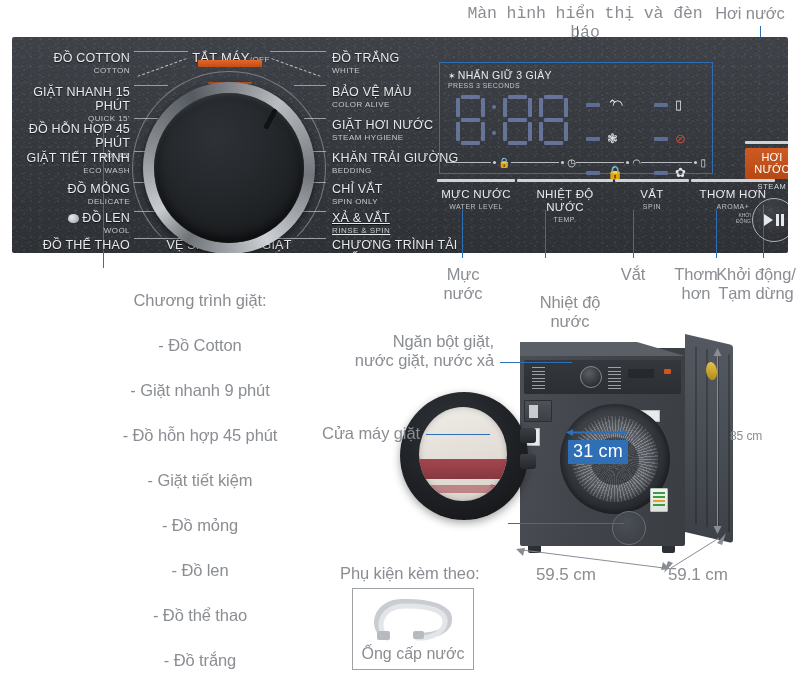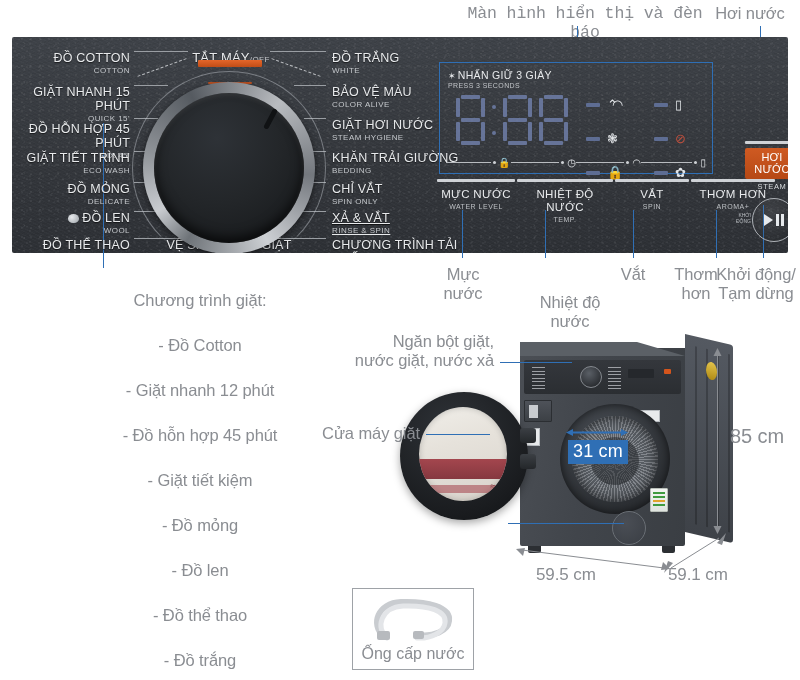--- a/index.html
+++ b/index.html
@@ -601,21 +601,21 @@
 nước</div>
   <div class="anno c" style="left:602px; top:265px; width:62px;">Vắt</div>
   <div class="anno c" style="left:665px; top:265px; width:62px;">Thơm
 hơn</div>
   <div class="anno c" style="left:710px; top:265px; width:92px;">Khởi động/
 Tạm dừng</div>
 
   <div class="anno c" style="left:45px; top:266px; width:310px; line-height:22.5px;">
     <div>Chương trình giặt:</div>
     <div>- Đồ Cotton</div>
-    <div>- Giặt nhanh 12 phút</div>
+    <div>- Giặt nhanh 9 phút</div>
     <div>- Đồ hỗn hợp 45 phút</div>
     <div>- Giặt tiết kiệm</div>
     <div>- Đồ mỏng</div>
     <div>- Đồ len</div>
     <div>- Đồ thể thao</div>
     <div>- Đồ trắng</div>
     
     
     
     
@@ -707,36 +707,37 @@
     <polygon points="0,4.5 7,1 7,8" fill="#2f6fb5"></polygon>
     <polygon points="62,4.5 55,1 55,8" fill="#2f6fb5"></polygon>
   </svg>
   <div id="cm31">31 cm</div>
 
   <svg style="position:absolute; left:712px; top:348px; width:11px; height:186px;" viewBox="0 0 11 186">
     <line x1="5.5" y1="6" x2="5.5" y2="180" stroke="#8a8d92" stroke-width="1"></line>
     <polygon points="5.5,0 1.5,8 9.5,8" fill="#8a8d92"></polygon>
     <polygon points="5.5,186 1.5,178 9.5,178" fill="#8a8d92"></polygon>
   </svg>
-  <div class="anno" style="left:730px; top:427px; width:66px; font-size:20px;">85 cm</div>
+  <div class="anno" style="left:730px; top:427px; width:66px; font-size:12px;">85 cm</div>
 
   <svg style="position:absolute; left:516px; top:548px; width:154px; height:24px;" viewBox="0 0 154 24">
     <line x1="6" y1="2" x2="148" y2="20" stroke="#8a8d92" stroke-width="1"></line>
     <polygon points="0,1 9,0 7,8" fill="#8a8d92"></polygon>
     <polygon points="154,21 145,22 147,14" fill="#8a8d92"></polygon>
   </svg>
   <div class="anno" style="left:536px; top:565px; width:100px; font-size:17px;">59.5 cm</div>
 
   <svg style="position:absolute; left:664px; top:532px; width:62px; height:42px;" viewBox="0 0 62 42">
     <line x1="7" y1="36" x2="55" y2="6" stroke="#8a8d92" stroke-width="1"></line>
     <polygon points="0,41 9,31 4,29" fill="#8a8d92"></polygon>
     <polygon points="62,1 53,11 58,13" fill="#8a8d92"></polygon>
   </svg>
   <div class="anno" style="left:668px; top:565px; width:110px; font-size:17px;">59.1 cm</div>
 
+  <div class="anno" style="left:340px; top:564px; width:180px;">Phụ kiện kèm theo:</div>
   <div id="accbox">
     <svg id="hose" viewBox="0 0 94 50">
       <path d="M16 40 C4 30, 10 8, 34 7 C60 6, 84 12, 82 26 C81 36, 66 42, 52 40" fill="none" stroke="#c9ccd0" stroke-width="6" stroke-linecap="round"></path>
       <path d="M20 43 C8 33, 14 12, 36 11 C62 10, 80 16, 78 28 C77 37, 64 44, 50 43" fill="none" stroke="#e3e5e8" stroke-width="5" stroke-linecap="round"></path>
       <rect x="10" y="36" width="13" height="9" rx="2" fill="#b7babe"></rect>
       <rect x="46" y="36" width="11" height="8" rx="2" fill="#b7babe"></rect>
     </svg>
     <div id="acclabel">Ống cấp nước</div>
   </div>
 

